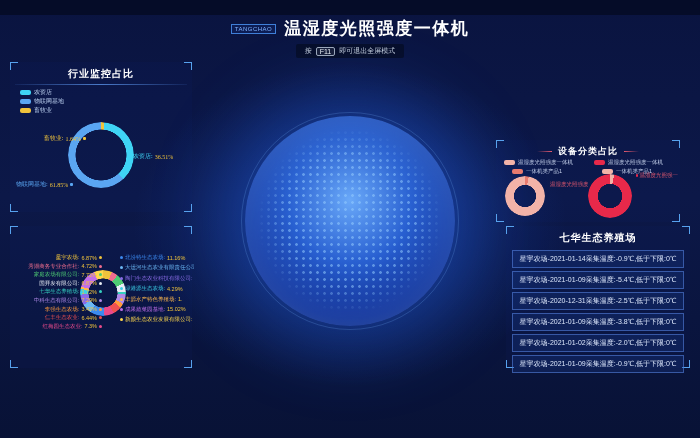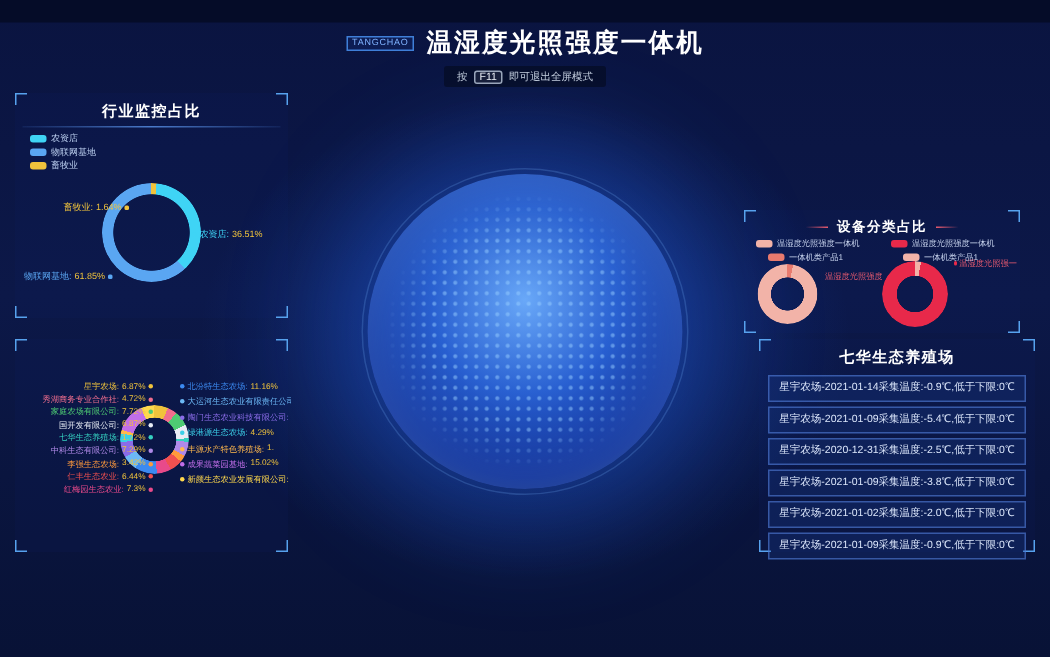--- a/index.html
+++ b/index.html
@@ -23,21 +23,21 @@
     background:radial-gradient(circle at 50% 40%,rgba(110,175,255,.95),rgba(45,105,225,.85) 38%,rgba(15,45,150,.95) 72%,rgba(8,22,80,.98) 100%);
     box-shadow:0 0 70px 25px rgba(40,110,255,.30), inset 0 0 45px rgba(130,190,255,.35);}
   .globe .dots{position:absolute;inset:6%;border-radius:50%;opacity:.85;
     background-image:radial-gradient(rgba(150,205,255,.6) 1px,transparent 1.7px);
     background-size:7px 7px;
     -webkit-mask:radial-gradient(circle,#000 50%,transparent 71%);
     mask:radial-gradient(circle,#000 50%,transparent 71%);}
   .globe .rim{position:absolute;inset:-4px;border-radius:50%;border:1px solid rgba(120,180,255,.22);}
   
   .panel{position:absolute;background:rgba(16,44,118,.10);}
-  .p-industry{left:10px;top:62px;width:182px;height:150px;}
+  .p-industry{left:10px;top:62px;width:182px;height:150px;font-family:Liberation Serif, serif;}
   .p-enterprise{left:10px;top:226px;width:182px;height:142px;}
   .p-equipment{left:506px;top:56px;width:184px;height:80px;}
   .p-device{left:496px;top:140px;width:184px;height:82px;}
   .p-alarms{left:506px;top:226px;width:184px;height:142px;}
   .cn{position:absolute;width:7px;height:7px;border:0 solid #57a2ee;}
   .cn.tl{top:0;left:0;border-top-width:1px;border-left-width:1px;}
   .cn.tr{top:0;right:0;border-top-width:1px;border-right-width:1px;}
   .cn.bl{bottom:0;left:0;border-bottom-width:1px;border-left-width:1px;}
   .cn.br{bottom:0;right:0;border-bottom-width:1px;border-right-width:1px;}
   .ptitle{margin:0;padding-top:5px;text-align:center;font-size:10px;color:#ffffff;font-weight:700;letter-spacing:1px;}

